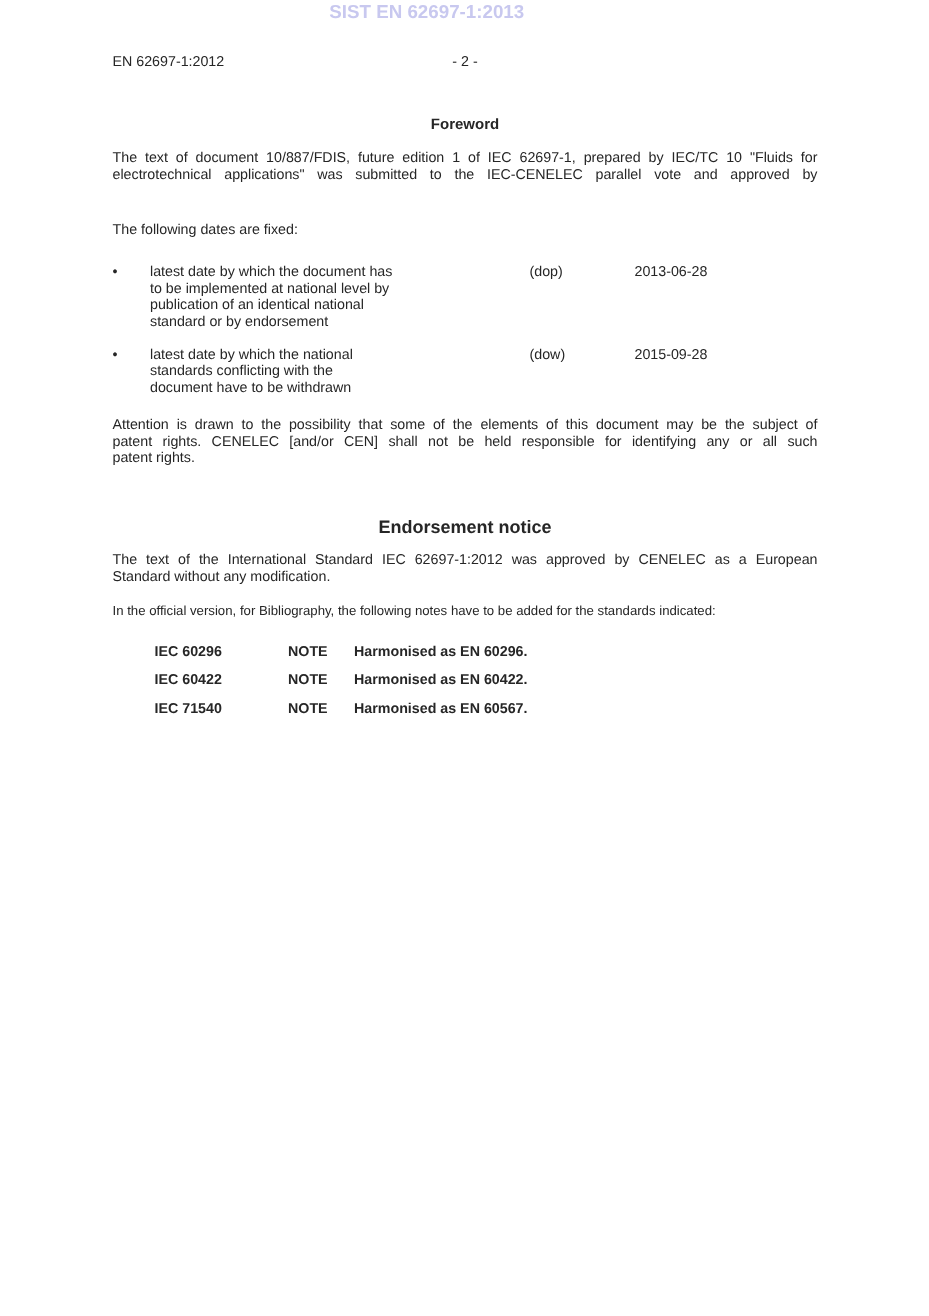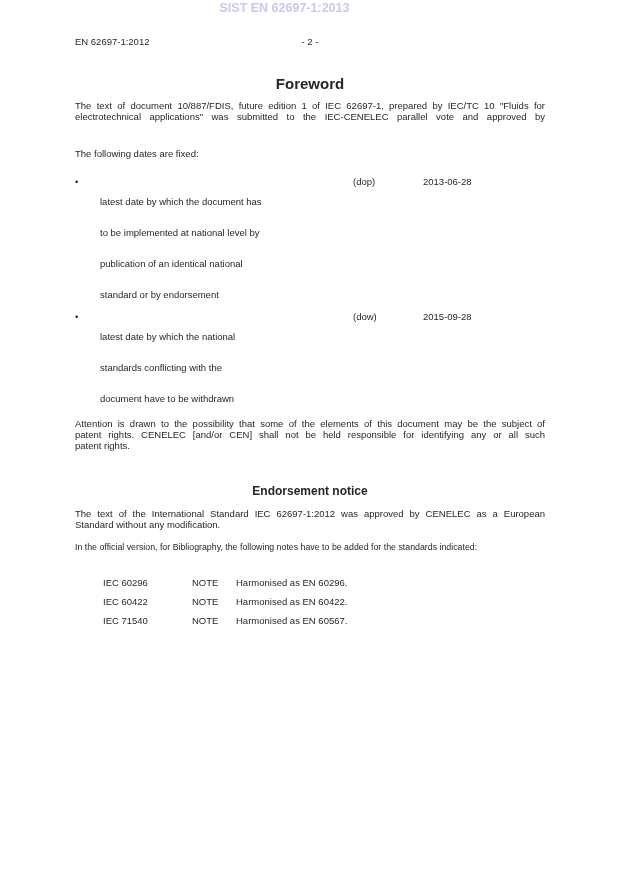--- a/index.html
+++ b/index.html
@@ -17,43 +17,43 @@
     transform:translateX(10px);
     font-size:12.5px; font-weight:bold;
     color:#c8c8ef;
   }
   .content { position:absolute; left:75px; top:0; width:470px; }
 
   .header-row { margin-top:36px; position:relative; height:12px; font-size:9.5px; }
   .doc-ref { position:absolute; left:0; top:0; }
   .page-num { position:absolute; left:0; right:0; top:0; text-align:center; }
 
-  .title1 { margin:29px 0 0 0; text-align:center; font-size:15px; line-height:13px; font-weight:bold; }
+  .title1 { margin:29px 0 0 0; text-align:center; font-size:10px; line-height:13px; font-weight:bold; }
   .title2 { margin:33px 0 0 0; text-align:center; font-size:12px; line-height:14px; font-weight:bold; }
 
   .para { font-size:9.5px; line-height:11px; }
   .para .j { text-align:justify; text-align-last:justify; }
   .mt-intro    { margin-top:10px; }
   .mt-dates    { margin-top:26px; }
   .mt-patent   { margin-top:14px; }
   .mt-approval { margin-top:10px; }
 
   .bullet-row { display:flex; font-size:9.5px; line-height:11px; align-items:flex-start; }
   .bullet-row.first  { margin-top:17px; }
   .bullet-row.second { margin-top:11px; }
   .marker { width:25px; flex:0 0 25px; }
   .b-text { width:253px; flex:0 0 253px; }
-  .b-text div { white-space:nowrap;margin-top:20px; }
+  .b-text div { white-space:nowrap; }
   .b-code { width:70px; flex:0 0 70px; }
   .b-date { flex:1; }
 
   .small-note { margin-top:12px; font-size:8.8px; line-height:10px; white-space:nowrap; }
 
   .notes { margin-top:17px; font-size:9.5px; }
-  .note-row { display:flex; height:19px; align-items:flex-end; padding-left:28px; }
+  .note-row { display:flex; height:19px; align-items:flex-start; padding-left:28px;font-weight:bold; }
   .n-std   { width:89px; flex:0 0 89px; }
   .n-label { width:44px; flex:0 0 44px; }
   .n-text  { flex:1; }
 </style>
 </head>
 <body>
 
 <div class="page">
 
   <div class="watermark">SIST EN 62697-1:2013</div>

